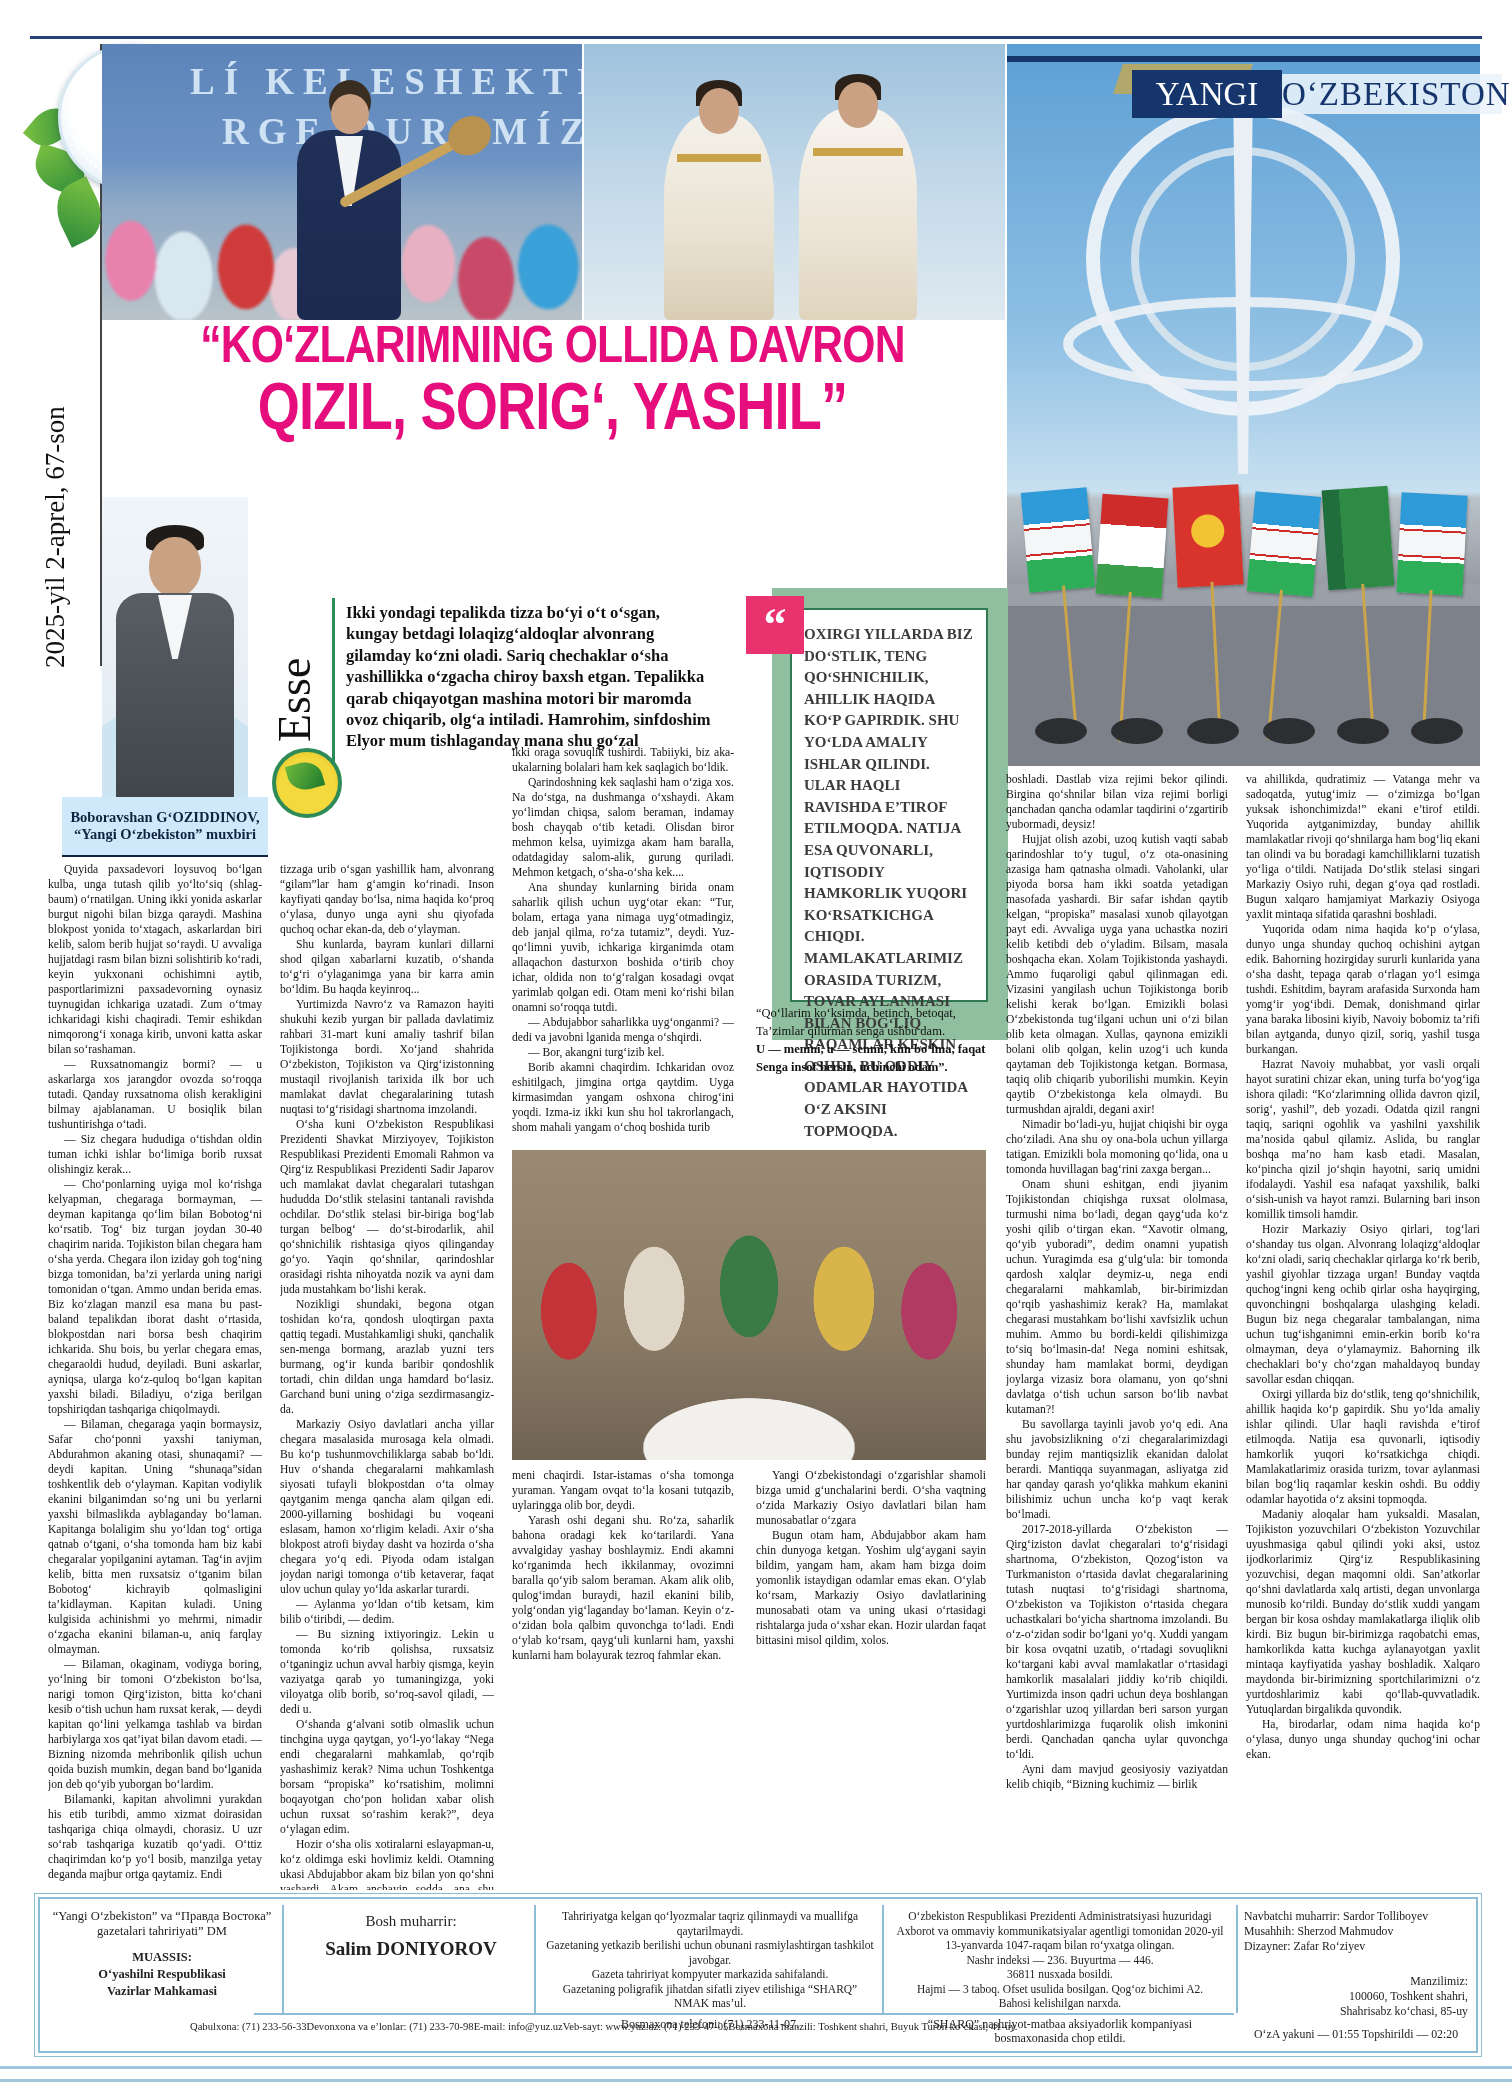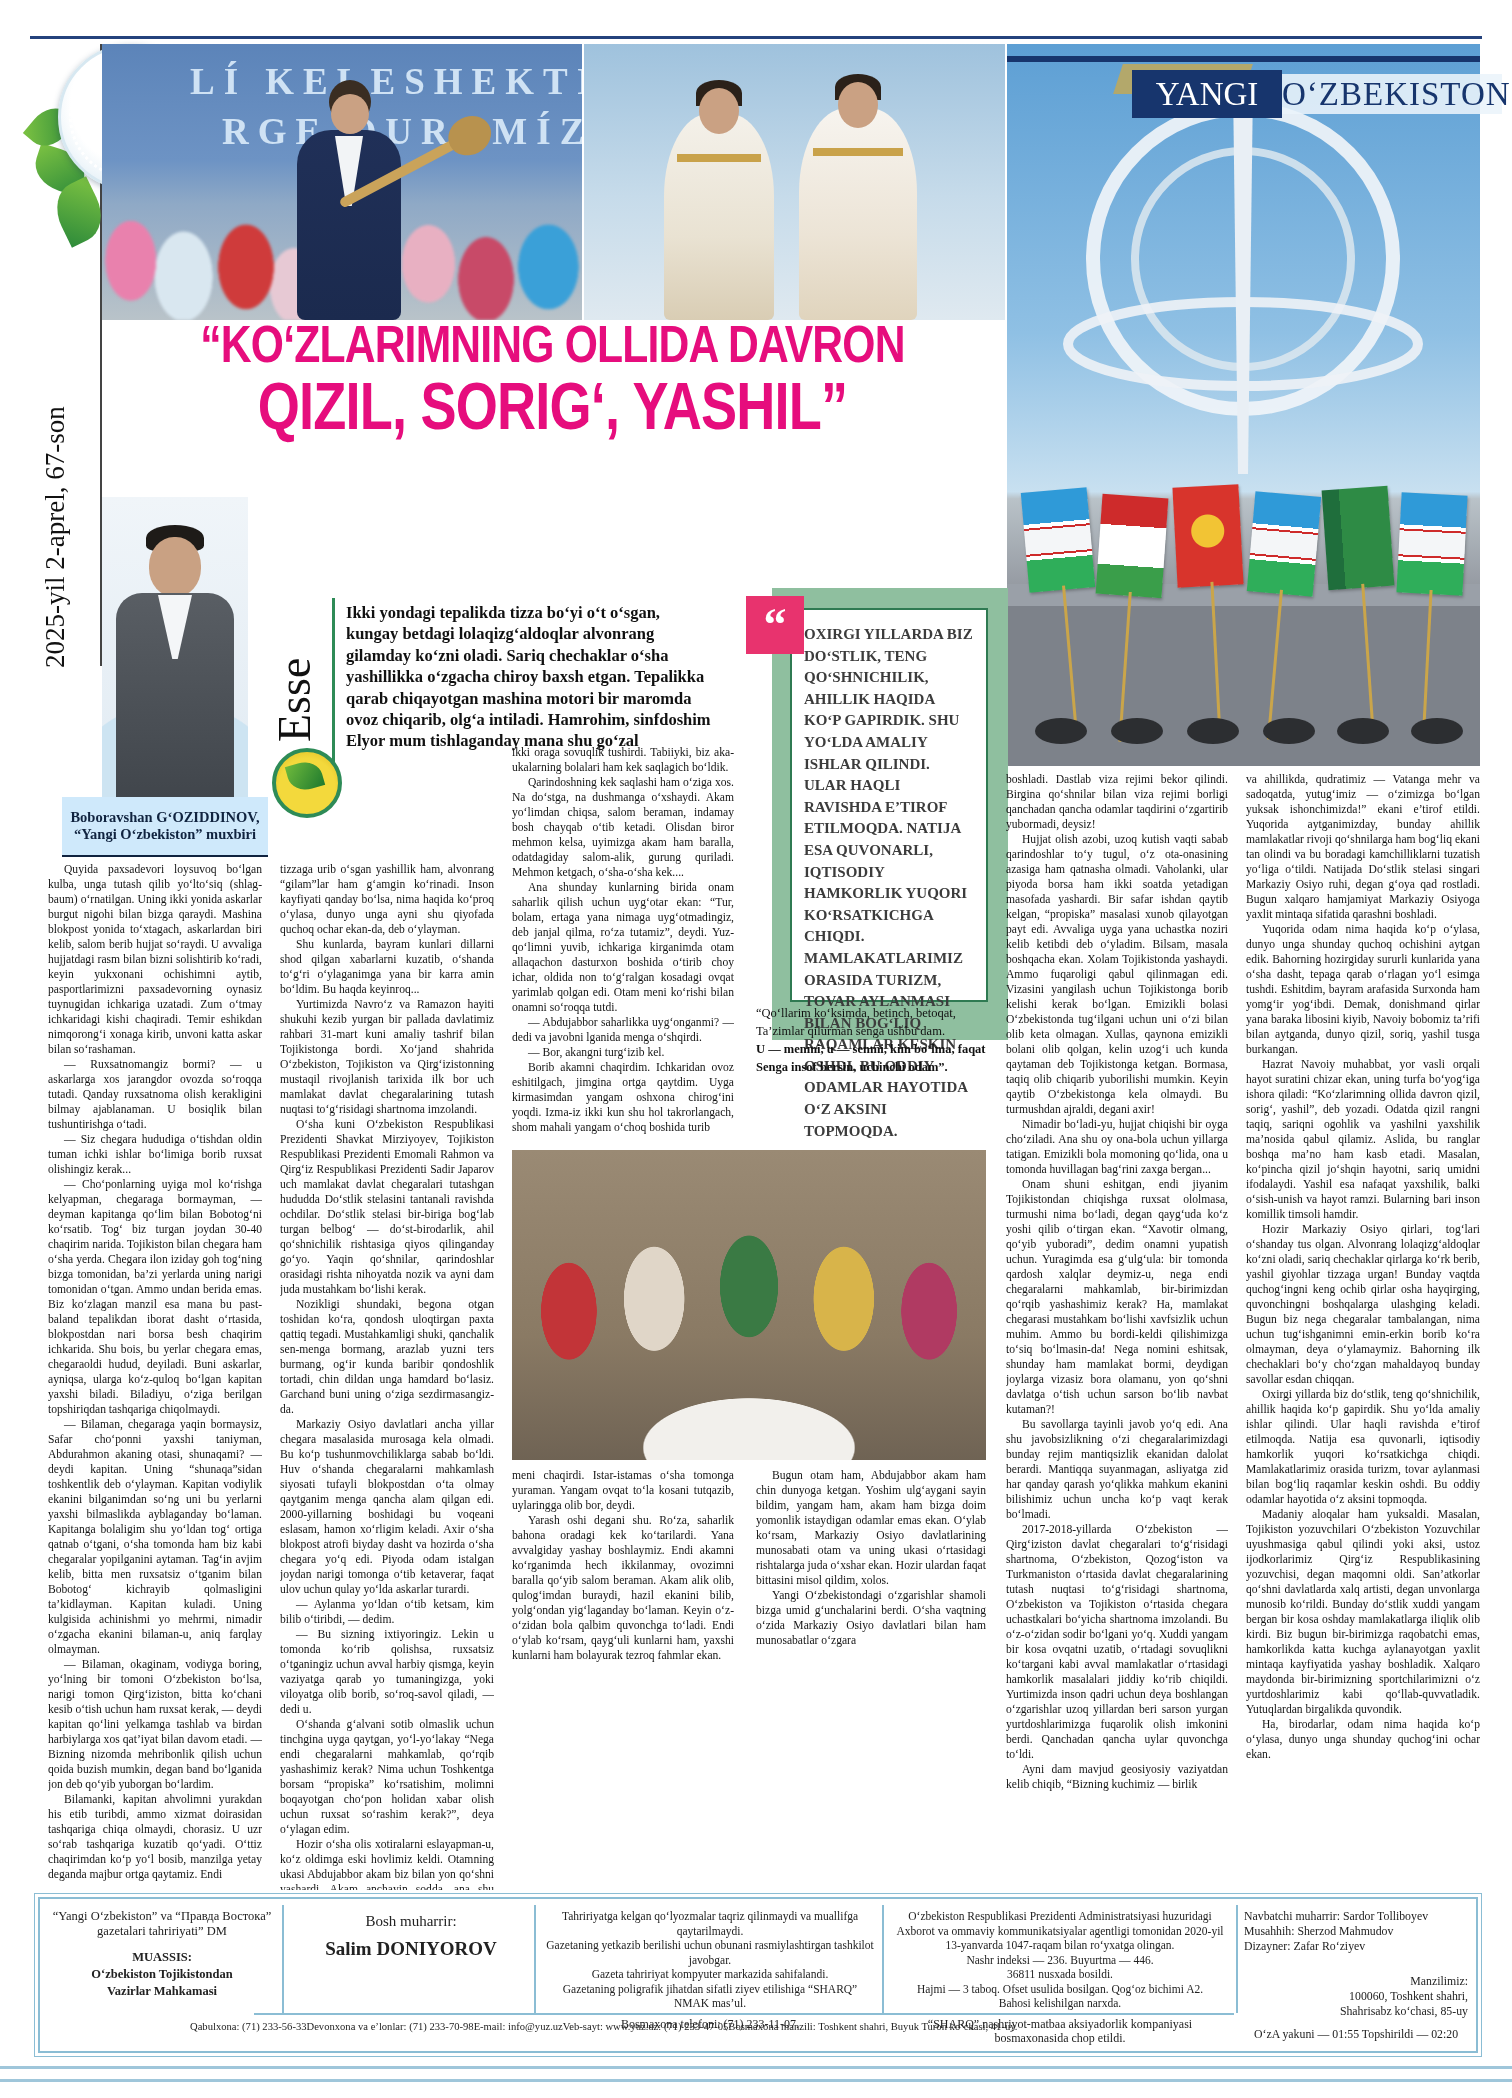--- a/index.html
+++ b/index.html
@@ -317,22 +317,22 @@
       <p class="para">Ana shunday kunlarning birida onam saharlik qilish uchun uyg‘otar ekan: “Tur, bolam, ertaga yana nimaga uyg‘otmadingiz, deb janjal qilma, ro‘za tutamiz”, deydi. Yuz-qo‘limni yuvib, ichkariga kirganimda otam allaqachon dasturxon boshida o‘tirib choy ichar, oldida non to‘g‘ralgan kosadagi ovqat yarimlab qolgan edi. Otam meni ko‘rishi bilan onamni so‘roqqa tutdi.</p>
       <p class="para">— Abdujabbor saharlikka uyg‘onganmi? — dedi va javobni lganida menga o‘shqirdi.</p>
       <p class="para">— Bor, akangni turg‘izib kel.</p>
       <p class="para">Borib akamni chaqirdim. Ichkaridan ovoz eshitilgach, jimgina ortga qaytdim. Uyga kirmasimdan yangam oshxona chirog‘ini yoqdi. Izma-iz ikki kun shu hol takrorlangach, shom mahali yangam o‘choq boshida turib</p>
     </div>
   <div class="abs bodycol c3b">
       <p class="para cont">meni chaqirdi. Istar-istamas o‘sha tomonga yuraman. Yangam ovqat to‘la kosani tutqazib, uylaringga olib bor, deydi.</p>
       <p class="para">Yarash oshi degani shu. Ro‘za, saharlik bahona oradagi kek ko‘tarilardi. Yana avvalgiday yashay boshlaymiz. Endi akamni ko‘rganimda hech ikkilanmay, ovozimni baralla qo‘yib salom beraman. Akam alik olib, qulog‘imdan buraydi, hazil ekanini bilib, yolg‘ondan yig‘laganday bo‘laman. Keyin o‘z-o‘zidan bola qalbim quvonchga to‘ladi. Endi o‘ylab ko‘rsam, qayg‘uli kunlarni ham, yaxshi kunlarni ham bolayurak tezroq fahmlar ekan.</p>
     </div>
   <div class="abs bodycol c4b">
+      <p class="para">Yangi O‘zbekistondagi o‘zgarishlar shamoli bizga umid g‘unchalarini berdi. O‘sha vaqtning o‘zida Markaziy Osiyo davlatlari bilan ham munosabatlar o‘zgara</p>
       <p class="para">Bugun otam ham, Abdujabbor akam ham chin dunyoga ketgan. Yoshim ulg‘aygani sayin bildim, yangam ham, akam ham bizga doim yomonlik istaydigan odamlar emas ekan. O‘ylab ko‘rsam, Markaziy Osiyo davlatlarining munosabati otam va uning ukasi o‘rtasidagi rishtalarga juda o‘xshar ekan. Hozir ulardan faqat bittasini misol qildim, xolos.</p>
-      <p class="para">Yangi O‘zbekistondagi o‘zgarishlar shamoli bizga umid g‘unchalarini berdi. O‘sha vaqtning o‘zida Markaziy Osiyo davlatlari bilan ham munosabatlar o‘zgara</p>
     </div>
   <div class="abs bodycol c5">
       <p class="para cont">boshladi. Dastlab viza rejimi bekor qilindi. Birgina qo‘shnilar bilan viza rejimi borligi qanchadan qancha odamlar taqdirini o‘zgartirib yubormadi, deysiz!</p>
       <p class="para">Hujjat olish azobi, uzoq kutish vaqti sabab qarindoshlar to‘y tugul, o‘z ota-onasining azasiga ham qatnasha olmadi. Vaholanki, ular piyoda borsa ham ikki soatda yetadigan masofada yashardi. Bir safar ishdan qaytib kelgan, “propiska” masalasi xunob qilayotgan payt edi. Avvaliga uyga yana uchastka noziri kelib ketibdi deb o‘yladim. Bilsam, masala boshqacha ekan. Xolam Tojikistonda yashaydi. Ammo fuqaroligi qabul qilinmagan edi. Vizasini yangilash uchun Tojikistonga borib kelishi kerak bo‘lgan. Emizikli bolasi O‘zbekistonda tug‘ilgani uchun uni o‘zi bilan olib keta olmagan. Xullas, qaynona emizikli bolani olib qolgan, kelin uzog‘i uch kunda qaytaman deb Tojikistonga ketgan. Bormasa, taqiq olib chiqarib yuborilishi mumkin. Keyin qaytib O‘zbekistonga kela olmaydi. Bu turmushdan ajraldi, degani axir!</p>
       <p class="para">Nimadir bo‘ladi-yu, hujjat chiqishi bir oyga cho‘ziladi. Ana shu oy ona-bola uchun yillarga tatigan. Emizikli bola momoning qo‘lida, ona u tomonda huvillagan bag‘rini zaxga bergan...</p>
       <p class="para">Onam shuni eshitgan, endi jiyanim Tojikistondan chiqishga ruxsat ololmasa, turmushi nima bo‘ladi, degan qayg‘uda ko‘z yoshi qilib o‘tirgan ekan. “Xavotir olmang, qo‘yib yuboradi”, dedim onamni yupatish uchun. Yuragimda esa g‘ulg‘ula: bir tomonda qardosh xalqlar deymiz-u, nega endi chegaralarni mahkamlab, bir-birimizdan qo‘rqib yashashimiz kerak? Ha, mamlakat chegarasi mustahkam bo‘lishi xavfsizlik uchun muhim. Ammo bu bordi-keldi qilishimizga to‘siq bo‘lmasin-da! Nega nomini eshitsak, shunday ham mamlakat bormi, deydigan joylarga vizasiz bora olamanu, yon qo‘shni davlatga o‘tish uchun sarson bo‘lib navbat kutaman?!</p>
       <p class="para">Bu savollarga tayinli javob yo‘q edi. Ana shu javobsizlikning o‘zi chegaralarimizdagi bunday rejim mantiqsizlik ekanidan dalolat berardi. Mantiqqa suyanmagan, asliyatga zid har qanday qarash yo‘qlikka mahkum ekanini bilishimiz uchun uncha ko‘p vaqt kerak bo‘lmadi.</p>
       <p class="para">2017-2018-yillarda O‘zbekiston — Qirg‘iziston davlat chegaralari to‘g‘risidagi shartnoma, O‘zbekiston, Qozog‘iston va Turkmaniston o‘rtasida davlat chegaralarining tutash nuqtasi to‘g‘risidagi shartnoma, O‘zbekiston va Tojikiston o‘rtasida chegara uchastkalari bo‘yicha shartnoma imzolandi. Bu o‘z-o‘zidan sodir bo‘lgani yo‘q. Xuddi yangam bir kosa ovqatni uzatib, o‘rtadagi sovuqlikni ko‘targani kabi avval mamlakatlar o‘rtasidagi hamkorlik masalalari jiddiy ko‘rib chiqildi. Yurtimizda inson qadri uchun deya boshlangan o‘zgarishlar uzoq yillardan beri sarson yurgan yurtdoshlarimizga fuqarolik olish imkonini berdi. Qanchadan qancha uylar quvonchga to‘ldi.</p>
       <p class="para">Ayni dam mavjud geosiyosiy vaziyatdan kelib chiqib, “Bizning kuchimiz — birlik</p>
     </div>
@@ -347,21 +347,21 @@
     </div>
 
   <div class="abs photo article-photo"></div>
 
   <div class="abs fbox">
     <div class="fcell fA">
       <div>“Yangi O‘zbekiston” va “Правда Востока”</div>
       <div>gazetalari tahririyati” DM</div>
       <div class="muassis">
         <div>MUASSIS:</div>
-        <div>O‘zbekiston Tojikistondan</div>
+        <div>O‘yashilni Respublikasi</div>
         <div>Vazirlar Mahkamasi</div>
       </div>
     </div>
     <div class="fsep" style="left:242px;"></div>
     <div class="fcell fB">
       <div class="bosh">Bosh muharrir:</div>
       <div class="bosh-name">Salim DONIYOROV</div>
     </div>
     <div class="fsep" style="left:494px;"></div>
     <div class="fcell fC">

